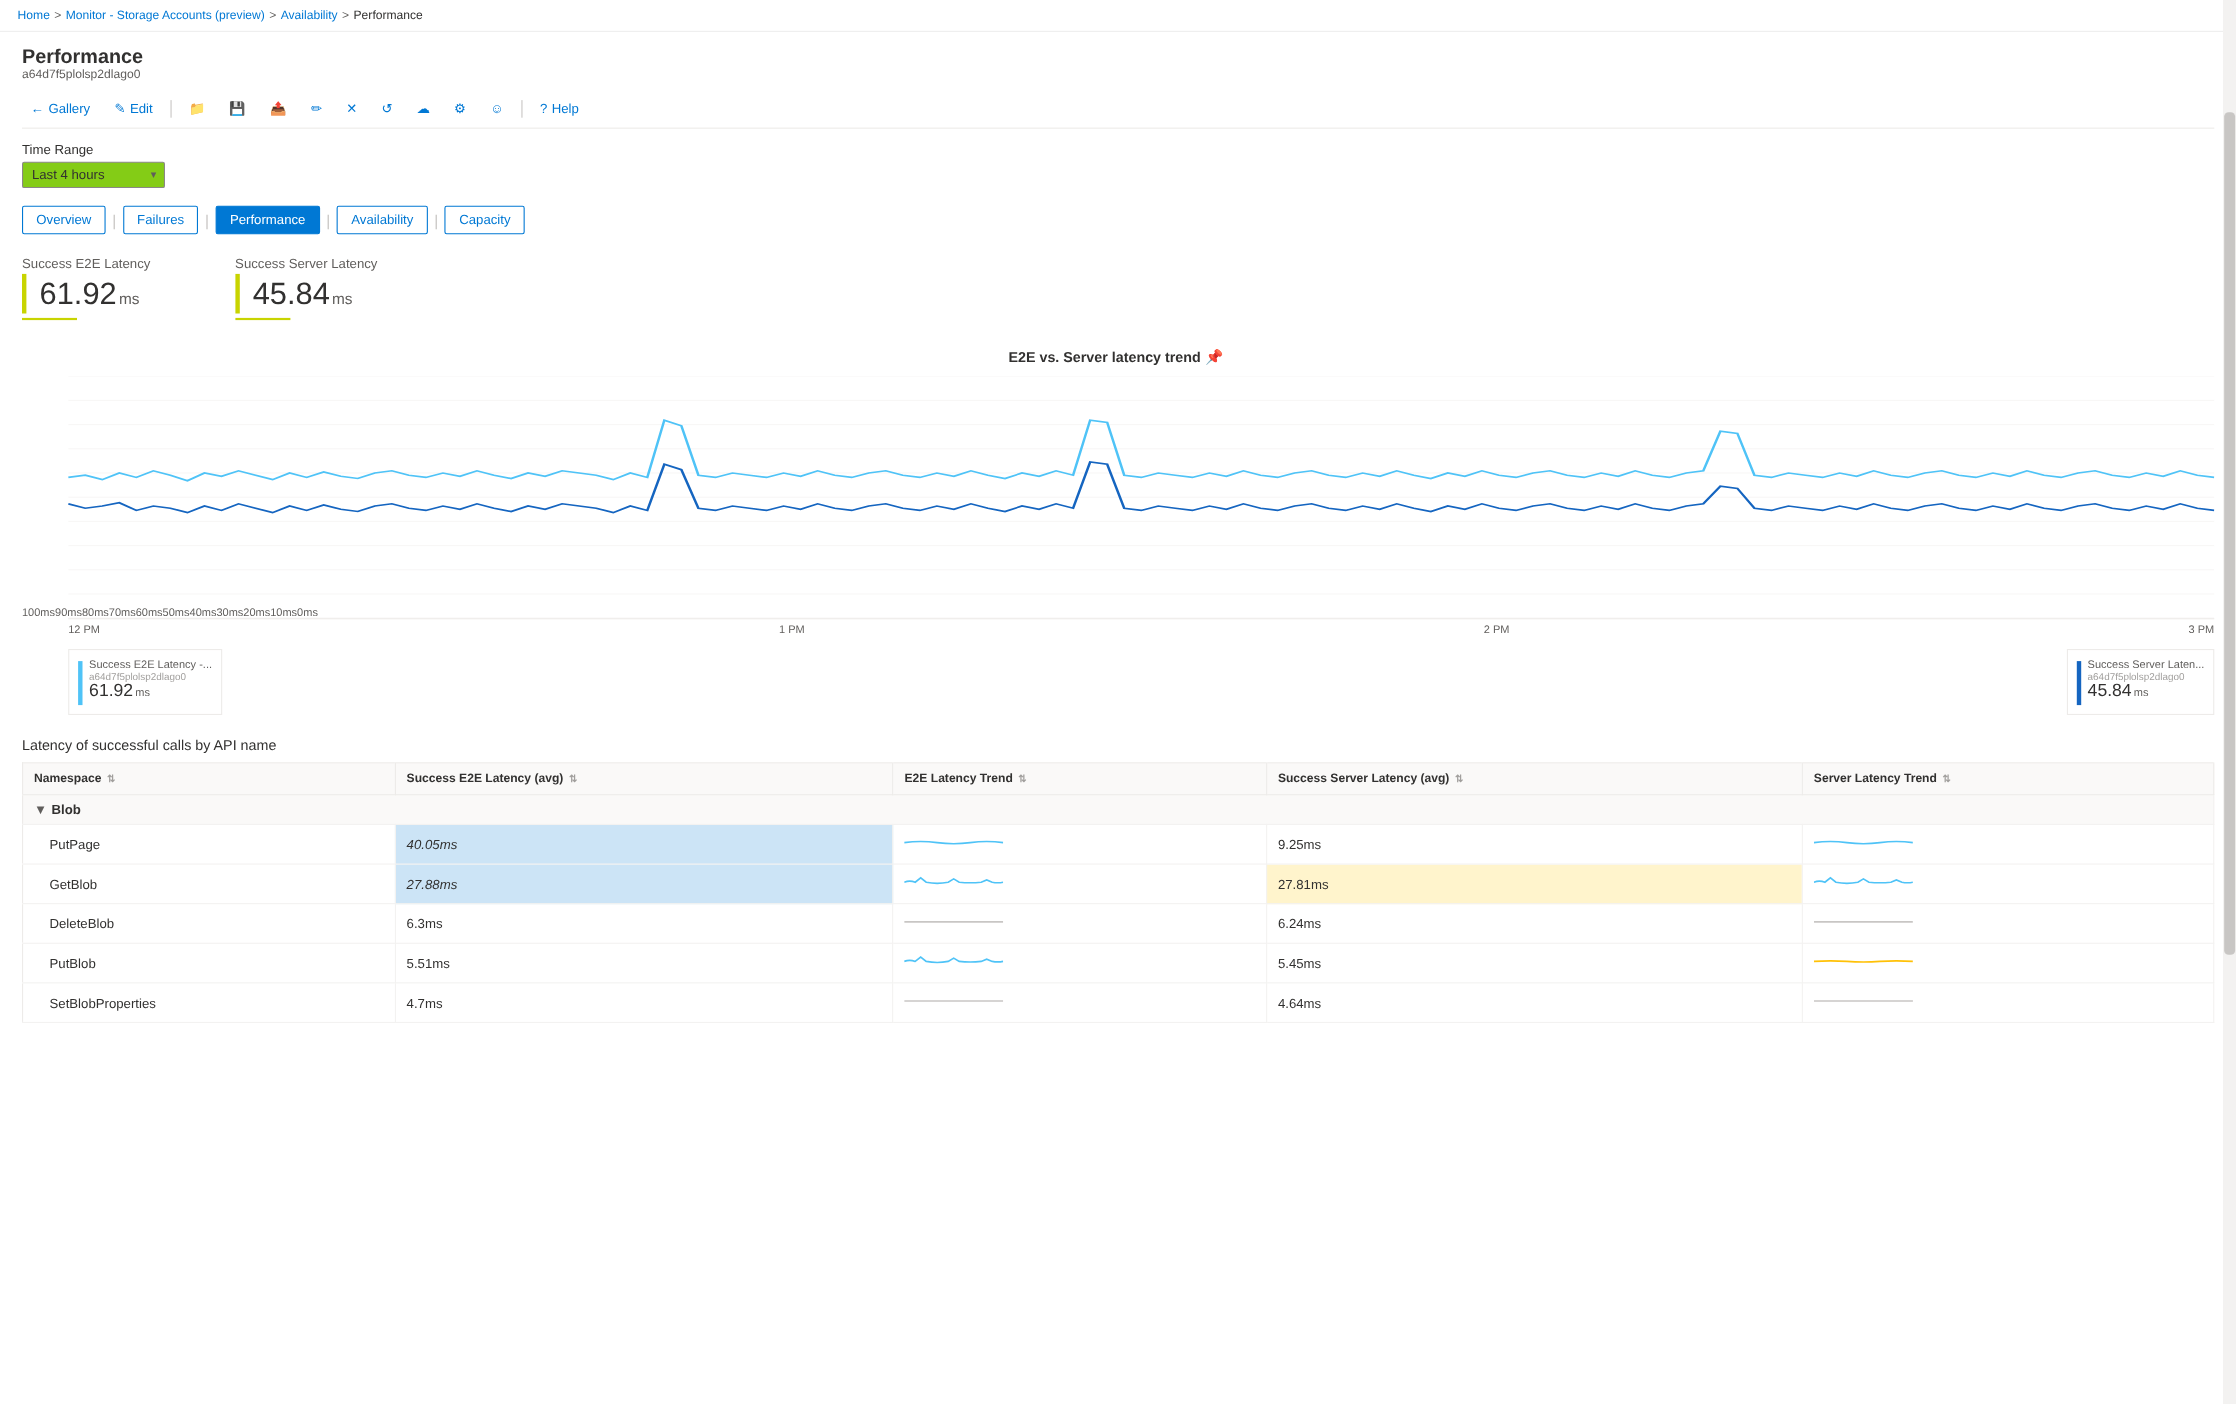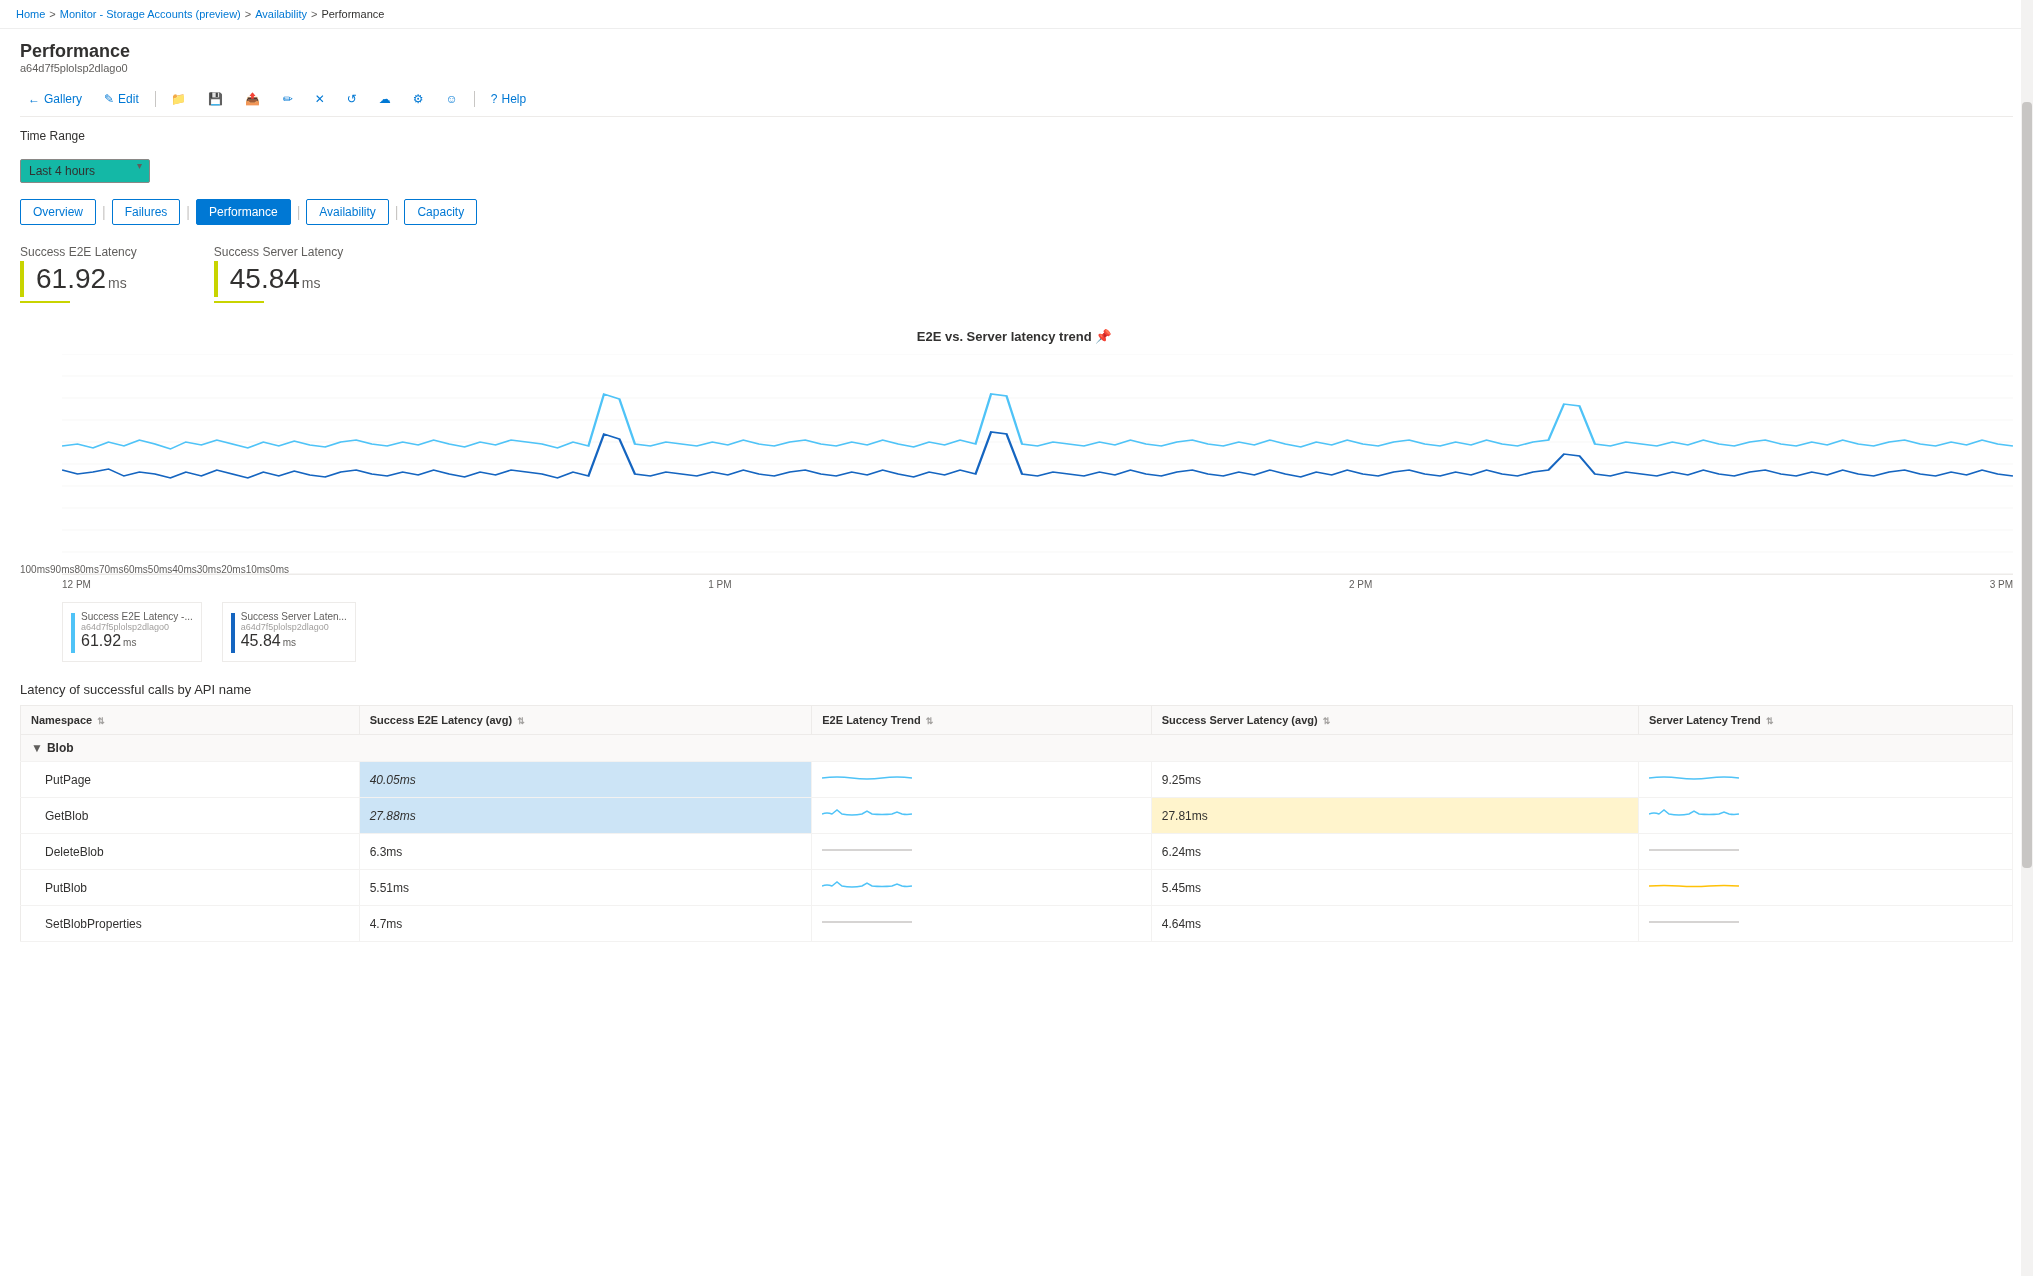--- a/index.html
+++ b/index.html
@@ -14,21 +14,21 @@
     .page-header { margin-bottom: 8px; }
     .page-title { font-size: 18px; font-weight: 600; color: #323130; }
     .page-subtitle { font-size: 11px; color: #605e5c; }
 
     .toolbar { display: flex; align-items: center; gap: 6px; padding: 6px 0; border-bottom: 1px solid #edebe9; margin-bottom: 12px; }
     .toolbar-btn { display: flex; align-items: center; gap: 4px; padding: 4px 8px; background: none; border: none; cursor: pointer; color: #0078d4; font-size: 12px; }
     .toolbar-sep { width: 1px; height: 16px; background: #c8c6c4; margin: 0 2px; }
 
     .time-range-section { margin-bottom: 16px; }
     .time-range-label { font-size: 12px; color: #323130; margin-bottom: 4px; }
-    .time-range-select { padding: 4px 28px 4px 8px; border: 1px solid #8a8886; border-radius: 2px; font-size: 12px; color: #323130; background: #14b8a6; cursor: pointer; appearance: none; -webkit-appearance: none; min-width: 130px; margin-top: 12px; }
+    .time-range-select { padding: 4px 28px 4px 8px; border: 1px solid #8a8886; border-radius: 2px; font-size: 12px; color: #323130; background: #84cc16; cursor: pointer; appearance: none; -webkit-appearance: none; min-width: 130px; }
     .select-wrapper { position: relative; display: inline-block; }
     .select-wrapper::after { content: '▾'; position: absolute; right: 8px; top: 50%; transform: translateY(-50%); pointer-events: none; color: #605e5c; font-size: 10px; }
 
     .tabs-nav { display: flex; align-items: center; gap: 2px; margin-bottom: 20px; }
     .tab-sep { color: #c8c6c4; margin: 0 4px; font-size: 14px; }
     .tab-btn { padding: 5px 12px; border: 1px solid #0078d4; background: #fff; color: #0078d4; cursor: pointer; font-size: 12px; border-radius: 2px; }
     .tab-btn.active { background: #0078d4; color: #fff; }
 
     .metrics-row { display: flex; gap: 77px; margin-bottom: 24px; }
     .metric-card { display: flex; flex-direction: column; }
@@ -37,21 +37,21 @@
     .metric-value { font-size: 28px; font-weight: 300; color: #323130; }
     .metric-unit { font-size: 14px; color: #605e5c; }
     .metric-underline { height: 2px; width: 50px; margin-top: 4px; }
 
     .chart-section { margin-bottom: 20px; }
     .chart-title-row { display: flex; align-items: center; justify-content: center; margin-bottom: 8px; }
     .chart-title { font-size: 13px; font-weight: 600; color: #323130; }
 
     .chart-container { position: relative; width: 100%; }
 
-    .chart-legend { display: flex; gap: 20px; margin-left: 42px; margin-top: 12px; }
+    .chart-legend { display: flex; gap: 20px; margin-left: 42px; margin-top: 12px; justify-content: space-between; }
     .legend-item { display: flex; align-items: flex-start; gap: 6px; padding: 8px; border: 1px solid #edebe9; }
     .legend-color-bar { width: 4px; height: 40px; flex-shrink: 0; margin-top: 2px; }
     .legend-text { }
     .legend-name { font-size: 10px; color: #605e5c; }
     .legend-sub { font-size: 9px; color: #a19f9d; }
     .legend-value { font-size: 16px; font-weight: 300; color: #323130; }
     .legend-unit { font-size: 10px; color: #605e5c; }
 
     .table-section { margin-top: 20px; }
     .table-section-title { font-size: 13px; font-weight: 400; color: #323130; margin-bottom: 8px; }

